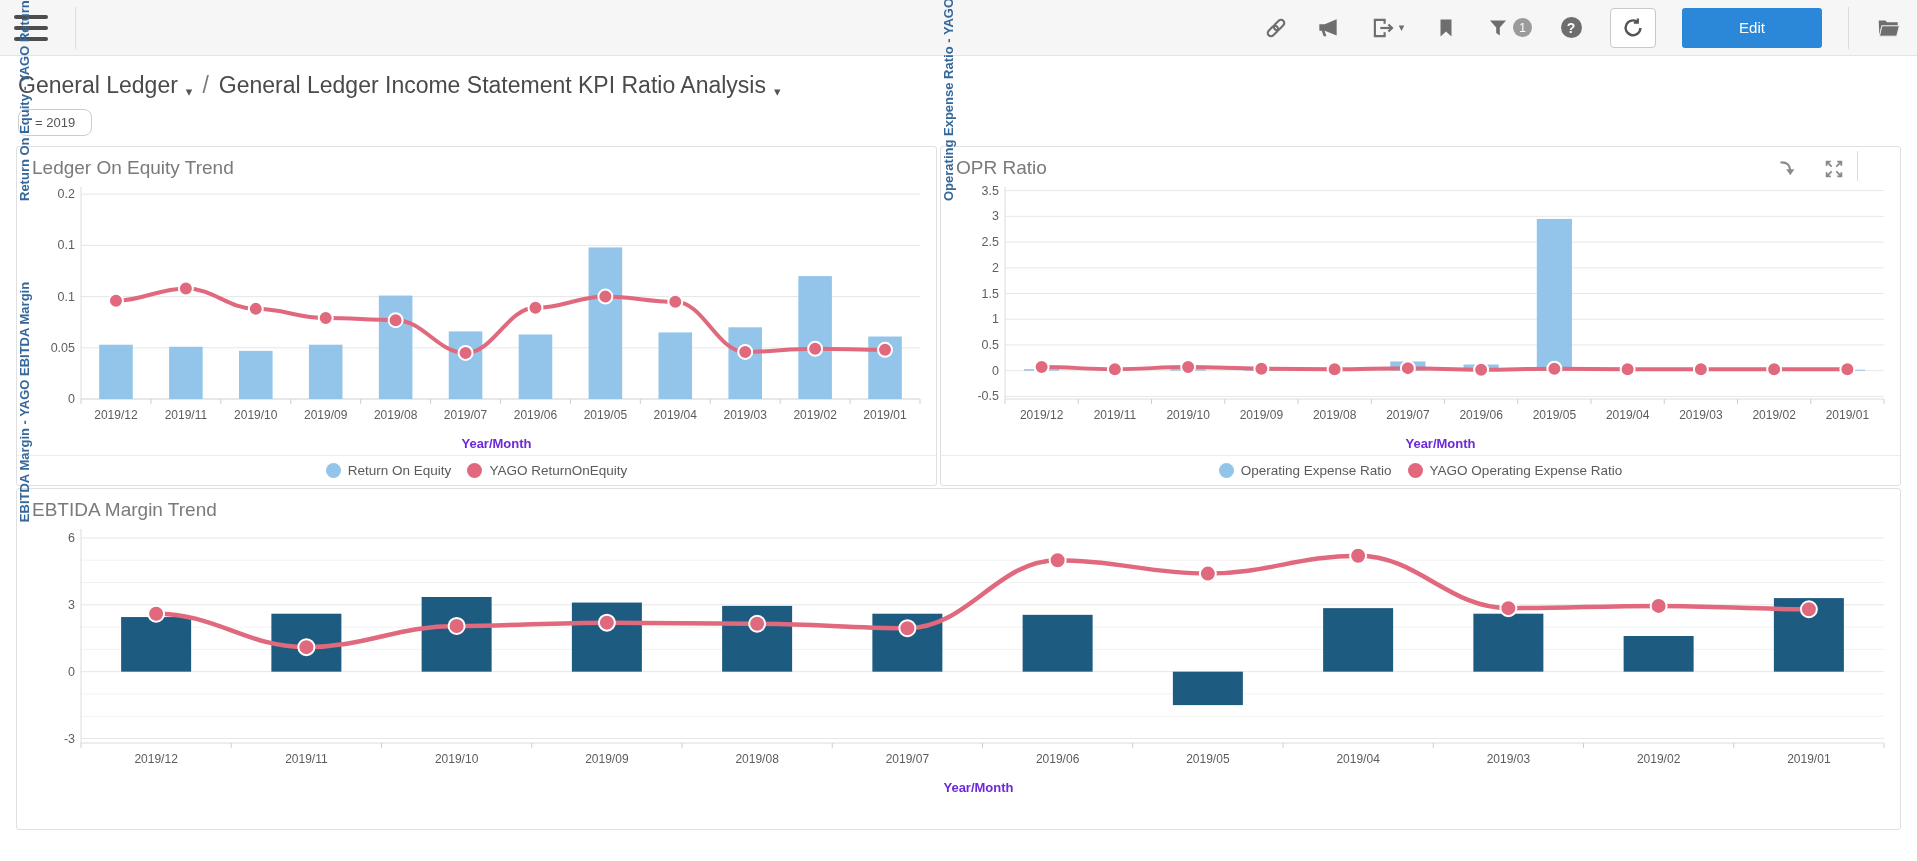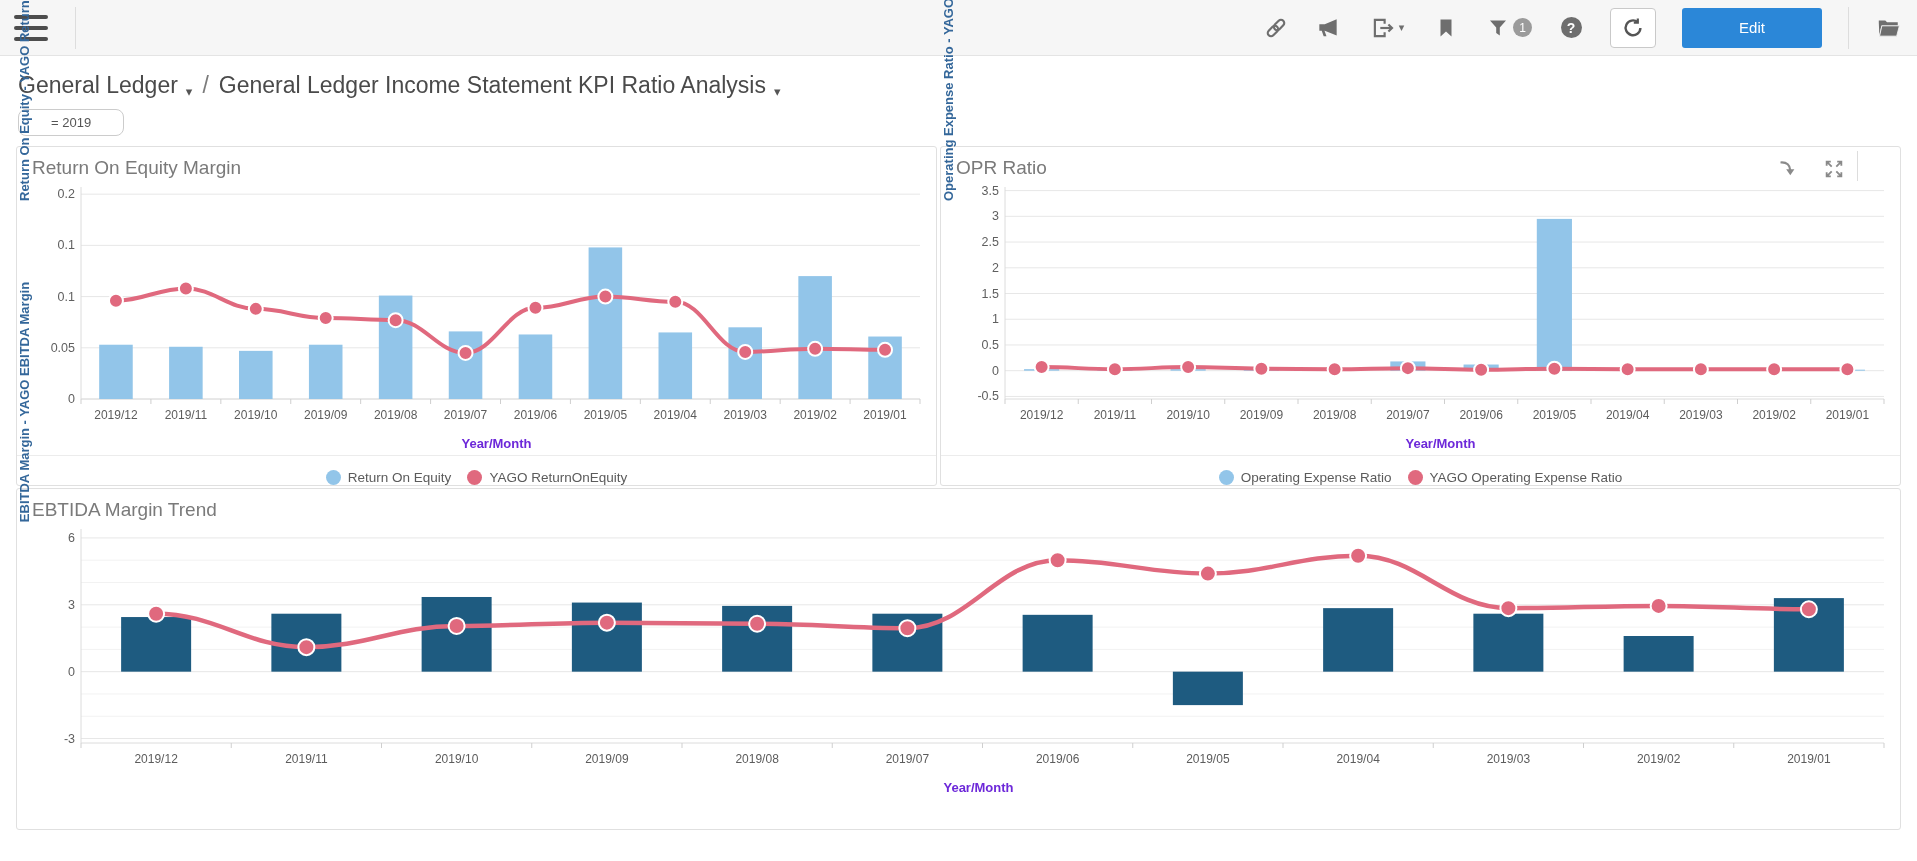--- a/index.html
+++ b/index.html
@@ -30,21 +30,21 @@
   .tb-divider2 { width:1px; height:42px; background:#ddd; }
 
   
   .breadcrumb { padding:16px 18px 2px 18px; font-size:23px; color:#4a4a4a;
                 display:flex; align-items:center; gap:10px; }
   .crumb { display:flex; align-items:flex-end; gap:8px; cursor:pointer; }
   .caret { font-size:13px; color:#555; padding-top:4px; }
   .crumb-sep { color:#7c7c7c; }
   .chip-row { padding:8px 18px 10px 18px; }
   .chip { display:inline-block; border:1px solid #ccc; border-radius:8px; background:#fff;
-          padding:5px 32px; font-size:13px; color:#555; cursor:pointer; }
+          padding:5px 16px; font-size:13px; color:#555; cursor:pointer; }
 
   
   .dash { padding:0 16px; }
   .row1 { display:flex; gap:3px; height:340px; }
   .row2 { margin-top:2px; height:342px; }
   .panel { position:relative; background:#fff; border:1px solid #e0e0e0; border-radius:3px; }
   .panel-roe { width:921px; flex:none; }
   .panel-opr { flex:1; }
   .panel-title { position:absolute; top:10px; left:15px; font-size:19px; color:#7a7a7a; }
   .panel-head-icons { position:absolute; top:10px; right:54px; display:flex; gap:22px; align-items:center; }
@@ -58,21 +58,21 @@
   .row1 .y-label, .row1 .y-label span { height:18px; }
   .row1 .y-label span { width:242px; }
   .row2 .y-label span { width:246px; height:18px; }
 
   .chart-canvas { position:absolute; left:24px; right:8px; top:34px; bottom:58px; }
   svg text { font-family:"Liberation Sans", sans-serif; }
 
   .x-title { position:absolute; left:40px; right:0; bottom:34px; text-align:center;
              font-size:13px; font-weight:bold; color:#6d28d9; }
   .legend { position:absolute; left:0; right:0; bottom:0; height:30px; border-top:1px solid #ececec;
-            display:flex; align-items:flex-end; justify-content:center; gap:16px; }
+            display:flex; align-items:center; justify-content:center; gap:16px; }
   .legend-item { display:flex; align-items:center; gap:7px; cursor:pointer; }
   .legend-item .swatch { width:15px; height:15px; border-radius:50%; }
   .legend-item .lbl { font-size:13.5px; color:#5b5b5b; }
 </style>
 </head>
 <body>
 
 <div class="toolbar">
   <div class="hamburger">
     <span></span>
@@ -149,21 +149,21 @@
 </div>
 
 <div class="chip-row">
   <span class="chip">= 2019</span>
 </div>
 
 <div class="dash">
   <div class="row1">
 
     <div class="panel panel-roe">
-      <div class="panel-title">Return On Equity Margin</div>
+      <div class="panel-title">Ledger On Equity Trend</div>
       <div class="y-label">
         <span>Return On Equity - YAGO ReturnOnEquity</span>
       </div>
       <div class="chart-canvas"><svg width="887" height="246" viewBox="0 0 887 246">
             <line x1="40" y1="13.169082125603843" x2="879" y2="13.169082125603843" stroke="#e7e7e7" stroke-width="1"></line>
             <text x="34" y="17.169082125603843" text-anchor="end" font-size="12.5" fill="#5f5f5f">0.2</text>
             <line x1="40" y1="64.3768115942029" x2="879" y2="64.3768115942029" stroke="#e7e7e7" stroke-width="1"></line>
             <text x="34" y="68.3768115942029" text-anchor="end" font-size="12.5" fill="#5f5f5f">0.1</text>
             <line x1="40" y1="115.58454106280192" x2="879" y2="115.58454106280192" stroke="#e7e7e7" stroke-width="1"></line>
             <text x="34" y="119.58454106280192" text-anchor="end" font-size="12.5" fill="#5f5f5f">0.1</text>

